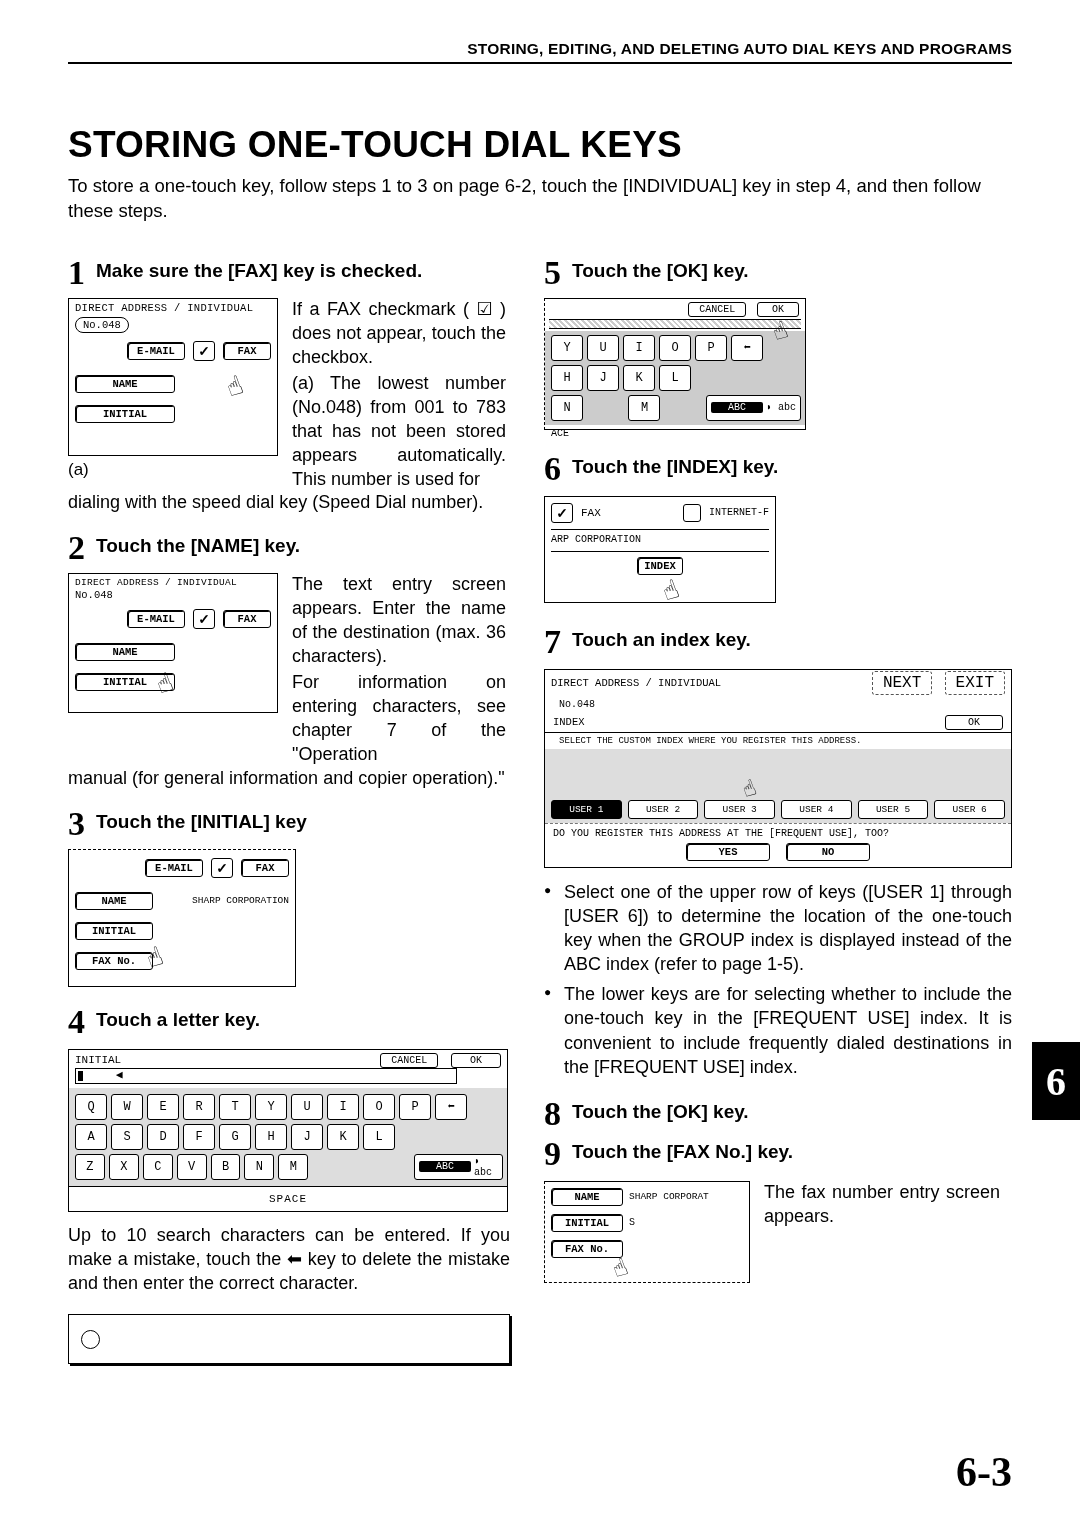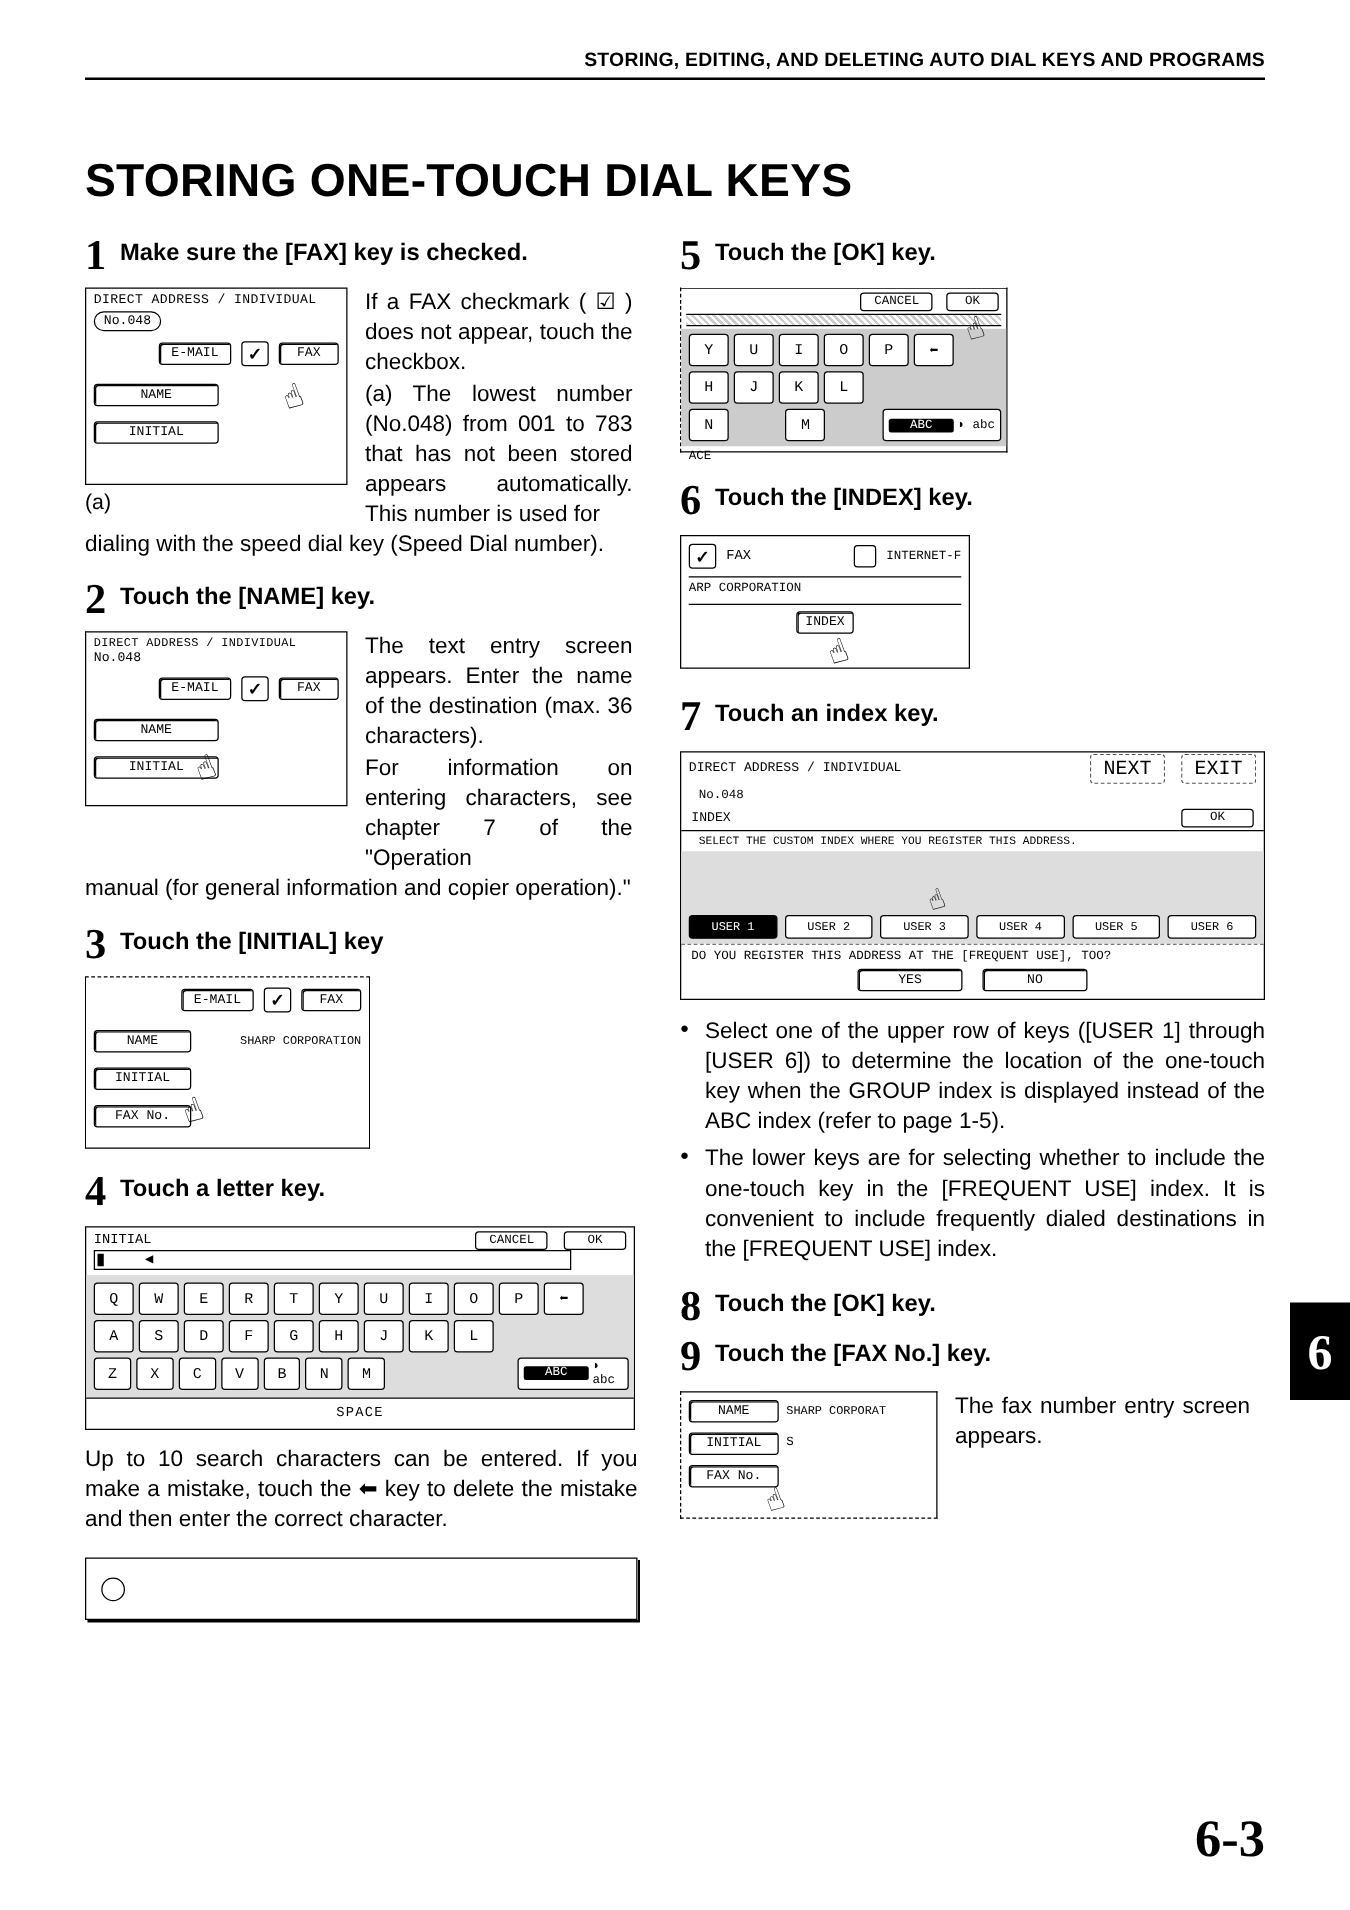--- a/index.html
+++ b/index.html
@@ -108,20 +108,21 @@
   }
   .kbtn {
     border: 1px solid #000;
     border-radius: 3px;
     padding: 2px 6px;
     font-size: 10.5px;
     min-width: 44px;
     text-align: center;
     background: #fff;
     box-shadow: 1px 1px 0 #000 inset, -1px -1px 0 #fff inset;
+    font-weight: bold;
   }
   .kbtn-wide { min-width: 86px; }
   .chk {
     width: 20px; height: 18px;
     border: 1.2px solid #000;
     border-radius: 3px;
     display: inline-flex;
     align-items: center; justify-content: center;
     font-weight: bold;
     font-size: 14px;
@@ -243,20 +244,21 @@
     width:206px;box-sizing:border-box;
   }
 </style>
 </head>
 <body>
 
 <div class="page">
   <div class="running-head">STORING, EDITING, AND DELETING AUTO DIAL KEYS AND PROGRAMS</div>
 
   <h1 class="title">STORING ONE-TOUCH DIAL KEYS</h1>
+  <div class="intro">To store a one-touch key, follow steps 1 to 3 on  page 6-2, touch the [INDIVIDUAL] key in step 4, and then follow these steps.</div>
 
   <div class="cols">
 
     <div class="col-l">
 
       <div class="step">
         <div class="step-num">1</div>
         <div class="step-head">Make sure the [FAX] key is checked.</div>
       </div>
       <div class="step-body">

